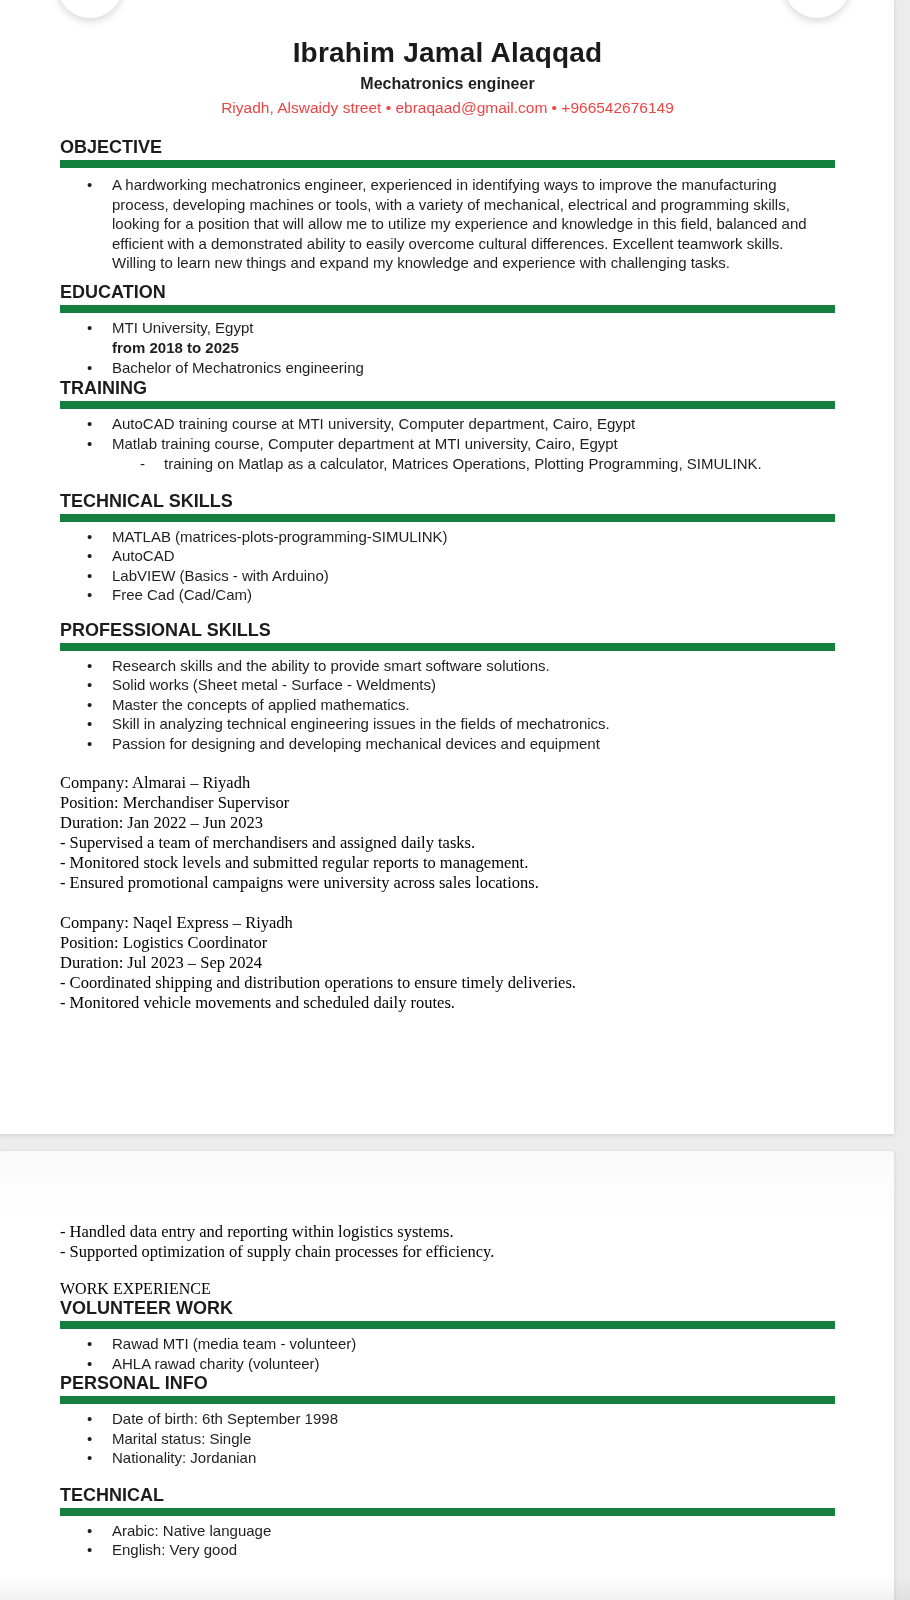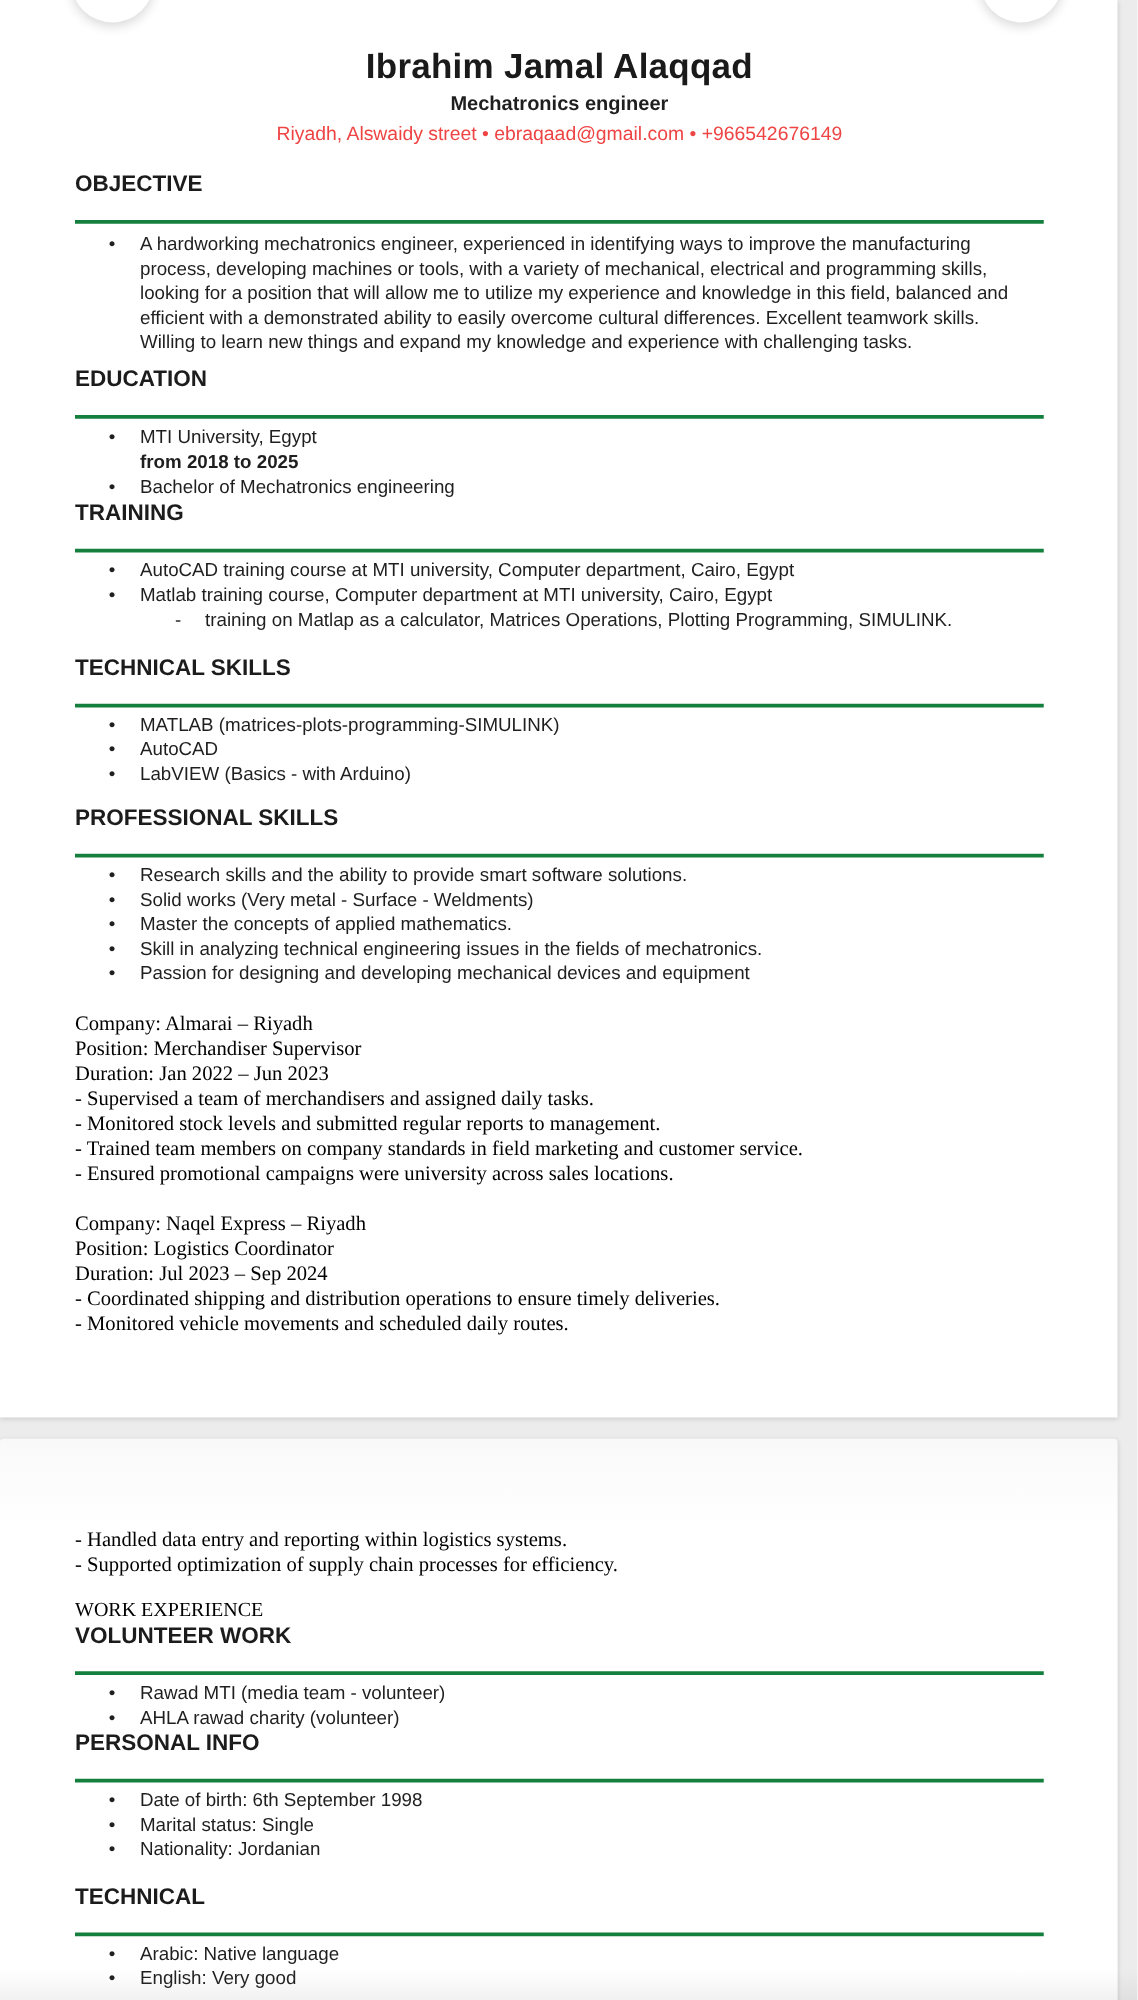--- a/index.html
+++ b/index.html
@@ -29,21 +29,21 @@
   header{padding-top:38px;}
   h1{
     margin:0;font-size:28px;line-height:30px;font-weight:bold;
     text-align:center;color:#1a1a1a;letter-spacing:.2px;
   }
   .role{font-size:16px;font-weight:bold;text-align:center;margin-top:6px;line-height:19px;}
   .contact{font-size:15.5px;text-align:center;margin-top:5px;line-height:19px;color:#ef4444;}
 
   h2{
     margin:0;font-size:18px;line-height:21px;font-weight:bold;color:#1c1c1c;
-    border-bottom:3px solid #15803d;padding-bottom:18px;
+    border-bottom:8px solid #15803d;padding-bottom:2px;
   }
   .mt-obj{margin-top:20px;}
   .mt-edu{margin-top:9px;}
   .mt-train{}
   .mt-tech{margin-top:17px;}
   .mt-prof{margin-top:15px;}
 
   ul.blist{list-style:none;margin:7px 0 0 0;padding:0 0 0 52px;}
   ul.tight{margin-top:5px;}
   ul.blist li{
@@ -116,38 +116,38 @@
       <li>AutoCAD training course at MTI university, Computer department, Cairo, Egypt</li>
       <li>Matlab training course, Computer department at MTI university, Cairo, Egypt</li>
       <li class="sub">training on Matlap as a calculator, Matrices Operations, Plotting Programming, SIMULINK.</li>
     </ul>
 
     <h2 class="mt-tech">TECHNICAL SKILLS</h2>
     <ul class="blist tight">
       <li>MATLAB (matrices-plots-programming-SIMULINK)</li>
       <li>AutoCAD</li>
       <li>LabVIEW (Basics - with Arduino)</li>
+      <li>Free Cad (Cad/Cam)</li>
     </ul>
 
     <h2 class="mt-prof">PROFESSIONAL SKILLS</h2>
     <ul class="blist tight">
       <li>Research skills and the ability to provide smart software solutions.</li>
-      <li>Solid works (Very metal - Surface - Weldments)</li>
+      <li>Solid works (Sheet metal - Surface - Weldments)</li>
       <li>Master the concepts of applied mathematics.</li>
       <li>Skill in analyzing technical engineering issues in the fields of mechatronics.</li>
       <li>Passion for designing and developing mechanical devices and equipment</li>
     </ul>
 
     <div class="job job-1">
       <div>Company: Almarai – Riyadh</div>
       <div>Position: Merchandiser Supervisor</div>
       <div>Duration: Jan 2022 – Jun 2023</div>
       <div>- Supervised a team of merchandisers and assigned daily tasks.</div>
       <div>- Monitored stock levels and submitted regular reports to management.</div>
-      <div>- Trained team members on company standards in field marketing and customer service.</div>
       <div>- Ensured promotional campaigns were university across sales locations.</div>
     </div>
 
     <div class="job job-2">
       <div>Company: Naqel Express – Riyadh</div>
       <div>Position: Logistics Coordinator</div>
       <div>Duration: Jul 2023 – Sep 2024</div>
       <div>- Coordinated shipping and distribution operations to ensure timely deliveries.</div>
       <div>- Monitored vehicle movements and scheduled daily routes.</div>
     </div>

